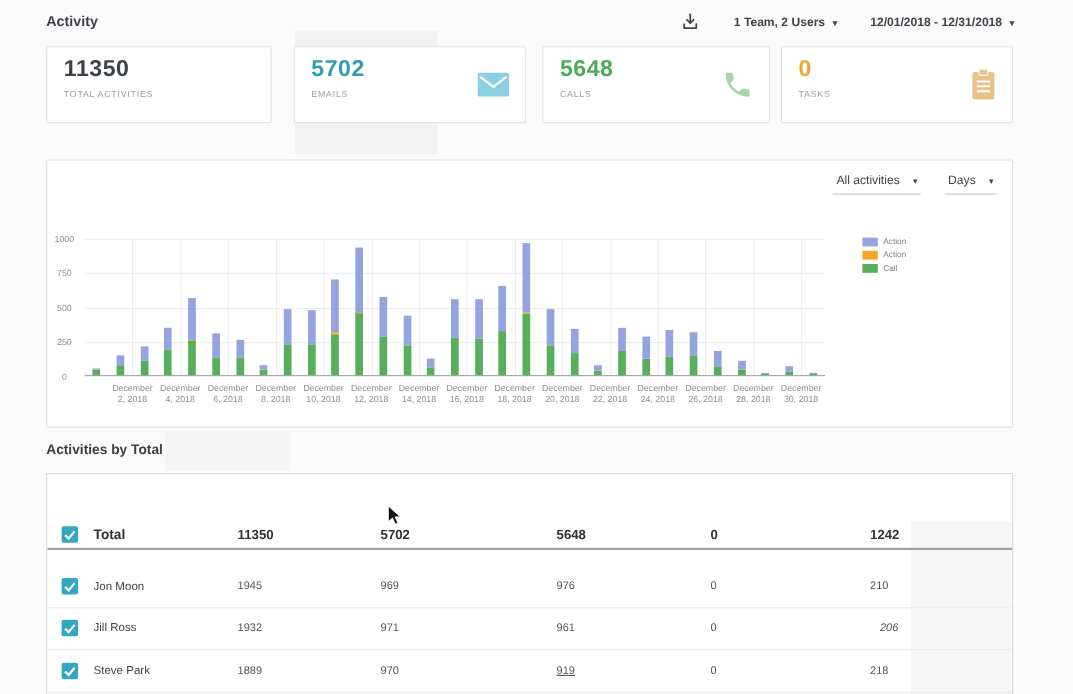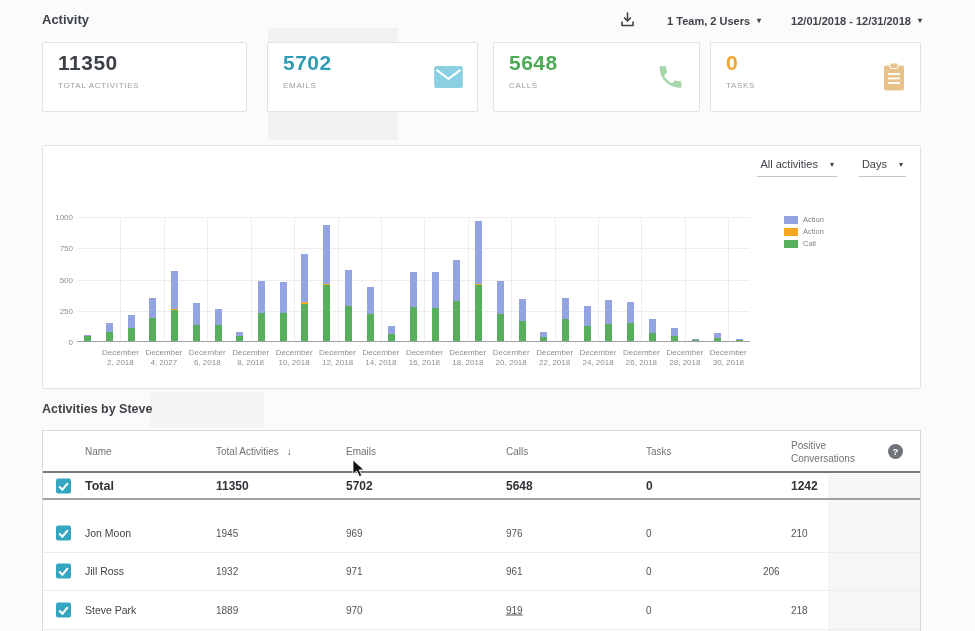--- a/index.html
+++ b/index.html
@@ -33,21 +33,21 @@
 
   
   .chart-card { position:absolute; left:42px; top:145px; width:879px; height:244px; background:#fff; border:1px solid #e2e2e2; border-radius:2px; z-index:1; }
   .chart-filters { position:absolute; top:12px; right:14px; display:flex; gap:22px; }
   .filter { font-size:11px; color:#3f444a; border-bottom:1px solid #c6c6c6; padding:0 3px 6px 3px; display:flex; align-items:center; cursor:default; }
   .filter .caret { margin-left:12px; }
   .plot { position:absolute; left:34px; top:71px; width:673px; height:125px; border-bottom:1px solid #9aa0a6; }
   .vline { position:absolute; top:0; bottom:0; width:1px; background:#ededed; }
   .hline { position:absolute; left:0; right:0; height:1px; background:#ededed; }
   .bar-seg { position:absolute; width:7px; }
-  .ylabel { position:absolute; left:1px; width:29px; text-align:right; font-size:8px; color:#8a8f94; }
+  .ylabel { position:absolute; left:1px; width:29px; text-align:center; font-size:8px; color:#8a8f94; }
   .xlabel { position:absolute; top:202px; width:64px; text-align:center; font-size:8px; color:#8a8f94; line-height:10px; }
   .legend { position:absolute; left:741px; top:69px; display:flex; flex-direction:column; gap:3px; }
   .legend-row { display:flex; align-items:center; gap:5px; font-size:7.5px; color:#7d8287; }
   .legend-swatch { width:14px; height:8px; display:inline-block; }
 
   
   .section-title { position:absolute; left:42px; top:402px; font-size:12.5px; font-weight:bold; color:#3d4248; z-index:2; }
   .table-card { position:absolute; left:42px; top:430px; width:879px; height:201px; background:#fff; border:1px solid #dadada; border-bottom:none; z-index:1; overflow:hidden; }
   .tbl-artifact { position:absolute; left:785px; top:43px; width:93px; height:158px; background:#f6f6f6; }
   .thead { position:absolute; top:0; left:0; right:0; height:42px; border-bottom:2px solid #75797e; background:#fff; }
@@ -238,21 +238,21 @@
       <div class="ylabel" style="top: 98.25px;">750</div>
       <div class="ylabel" style="top: 67px;">1000</div>
     </div>
   <div id="xlabels">
       <div class="xlabel" style="left: 45.42px;">
         <span style="display:block">December</span>
         <span style="display:block">2, 2018</span>
       </div>
       <div class="xlabel" style="left: 88.84px;">
         <span style="display:block">December</span>
-        <span style="display:block">4, 2027</span>
+        <span style="display:block">4, 2018</span>
       </div>
       <div class="xlabel" style="left: 132.26px;">
         <span style="display:block">December</span>
         <span style="display:block">6, 2018</span>
       </div>
       <div class="xlabel" style="left: 175.68px;">
         <span style="display:block">December</span>
         <span style="display:block">8, 2018</span>
       </div>
       <div class="xlabel" style="left: 219.1px;">
@@ -309,33 +309,24 @@
         <span class="legend-swatch" style="background: rgb(245, 166, 35);"></span>
         <span>Action</span>
       </div>
       <div class="legend-row">
         <span class="legend-swatch" style="background: rgb(87, 174, 91);"></span>
         <span>Call</span>
       </div>
     </div>
 </div>
 
-<div class="section-title">Activities by Steve</div>
+<div class="section-title">Activities by Total</div>
 
 <div class="table-card">
   <div class="tbl-artifact"></div>
-  <div class="thead">
-    <span class="th" style="left:42px">Name</span>
-    <span class="th" style="left:173px"><span>Total Activities</span><span class="sort-icon">↓</span></span>
-    <span class="th" style="left:303px">Emails</span>
-    <span class="th" style="left:463px">Calls</span>
-    <span class="th" style="left:603px">Tasks</span>
-    <span class="th two-line" style="left:748px">Positive Conversations</span>
-    <span class="help-circle">?</span>
-  </div>
 
   <div class="trow total">
     <span class="cell cb">
       <span class="checkbox">
         <svg width="15" height="15" viewBox="0 0 15 15">
             <polyline points="3.2,8 6.4,11.2 11.8,4.6" fill="none" stroke="#fff" stroke-width="2"></polyline>
           </svg>
       </span>
     </span>
     <span class="cell name">Total</span>
@@ -359,21 +350,21 @@
       </div>
       <div class="trow user" style="top: 121.5px;">
         <span class="cell cb"><span class="checkbox"><svg width="15" height="15" viewBox="0 0 15 15">
               <polyline points="3.2,8 6.4,11.2 11.8,4.6" fill="none" stroke="#fff" stroke-width="2"></polyline>
             </svg></span></span>
         <span class="cell name">Jill Ross</span>
         <span class="cell val" style="left: 173px;">1932</span>
         <span class="cell val" style="left: 303px;">971</span>
         <span class="cell val" style="left: 463px;">961</span>
         <span class="cell val" style="left: 603px;">0</span>
-        <span class="cell val" style="left: 720px;">206</span>
+        <span class="cell val" style="left: 757px; font-style: italic;">206</span>
       </div>
       <div class="trow user" style="top: 160px;">
         <span class="cell cb"><span class="checkbox"><svg width="15" height="15" viewBox="0 0 15 15">
               <polyline points="3.2,8 6.4,11.2 11.8,4.6" fill="none" stroke="#fff" stroke-width="2"></polyline>
             </svg></span></span>
         <span class="cell name">Steve Park</span>
         <span class="cell val" style="left: 173px;">1889</span>
         <span class="cell val" style="left: 303px;">970</span>
         <span class="cell val" style="left: 463px; text-decoration: underline;">919</span>
         <span class="cell val" style="left: 603px;">0</span>

